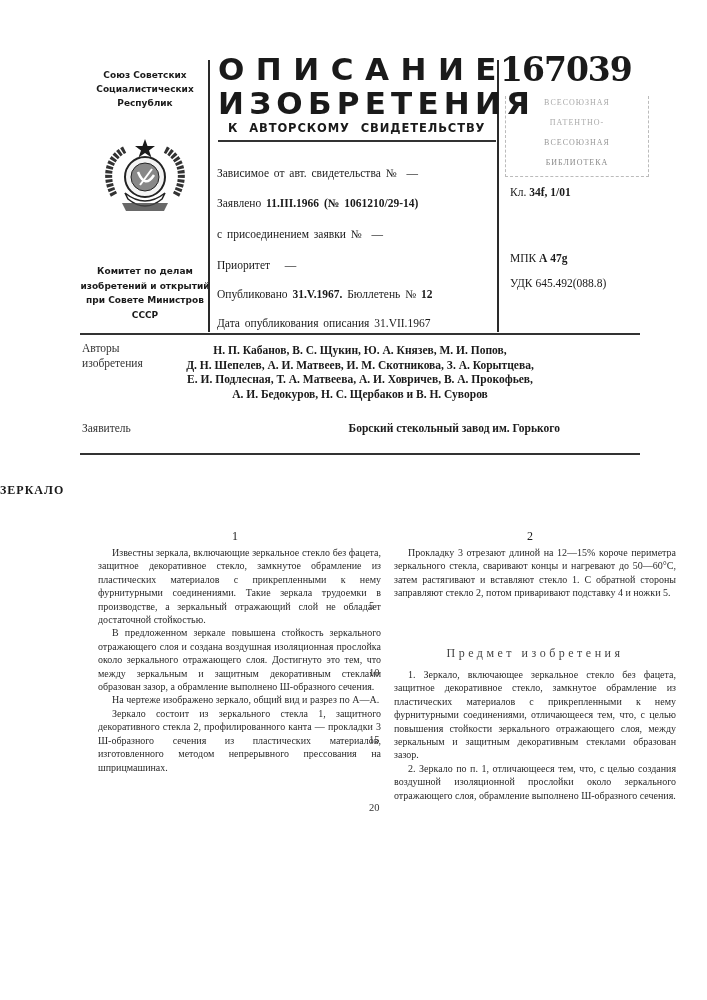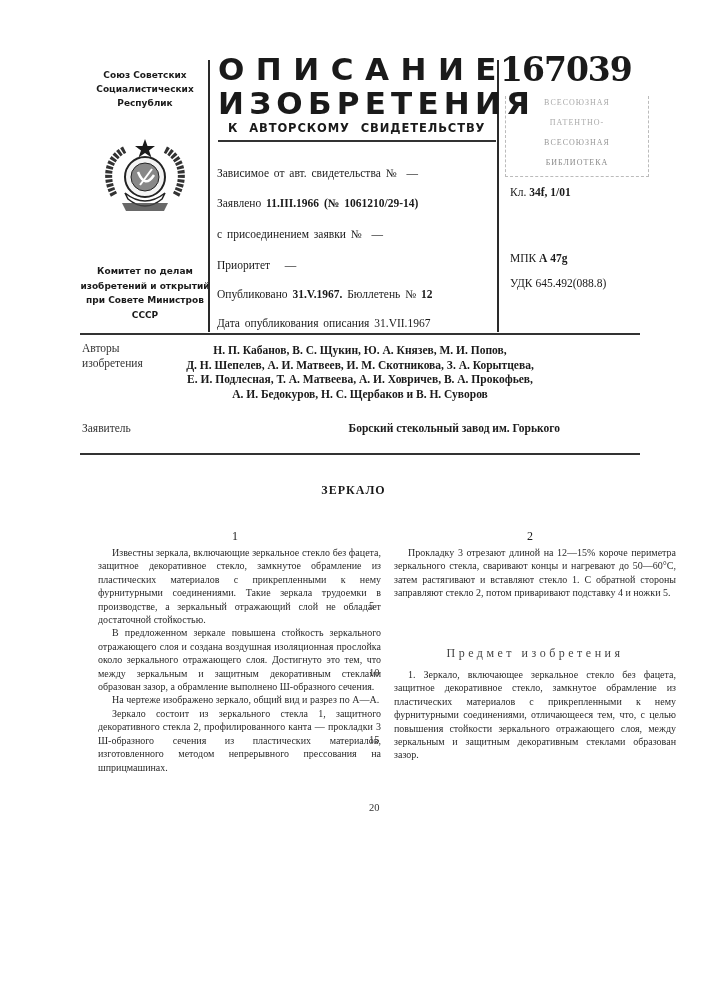--- a/index.html
+++ b/index.html
@@ -40,21 +40,21 @@
                 color: #aaa; letter-spacing: 1px; }
   .right-field { left: 510px; font-size: 11.5px; white-space: nowrap; }
 
   .hrule { left: 80px; width: 560px; height: 2px; background: #333; }
 
   
   .lbl { left: 82px; font-size: 11.5px; color: #333; }
   .authors { left: 160px; top: 343px; width: 400px; text-align: center; font-size: 11.5px; line-height: 14.5px; font-weight: bold; }
   .applicant { left: 160px; top: 422px; width: 400px; text-align: right; font-size: 11.5px; font-weight: bold; }
 
-  .doc-title { left: 0; width: 707px; top: 483px; text-align: center; font-weight: bold; font-size: 12px; letter-spacing: 1px; }
+  .doc-title { left: 0; width: 707px; top: 483px; text-align: left; font-weight: bold; font-size: 12px; letter-spacing: 1px; }
 
   .colnum { font-size: 12px; text-align: center; }
   .col { font-size: 10px; line-height: 13.4px; text-align: justify; color: #2a2a2a; }
   .col p { margin: 0; text-indent: 14px; }
   .lineno { font-size: 10.5px; color: #333; }
   .claims-title { font-size: 12px; letter-spacing: 3.5px; text-align: center; color: #444; }
 </style>
 </head>
 <body>
 
@@ -172,13 +172,14 @@
 
 <div class="abs colnum" style="left:390px;width:280px;top:529px">2</div>
 <div class="abs col" style="left:394px;top:546px;width:282px">
   <p>Прокладку 3 отрезают длиной на 12—15% короче периметра зеркального стекла, сваривают концы и нагревают до 50—60°С, затем растягивают и вставляют стекло 1. С обратной стороны заправляют стекло 2, потом приваривают подставку 4 и ножки 5.</p>
 </div>
 
 <div class="abs claims-title" style="left:394px;width:282px;top:646px">Предмет изобретения</div>
 
 <div class="abs col" style="left:394px;top:668px;width:282px">
   <p>1. Зеркало, включающее зеркальное стекло без фацета, защитное декоративное стекло, замкнутое обрамление из пластических материалов с прикрепленными к нему фурнитурными соединениями, отличающееся тем, что, с целью повышения стойкости зеркального отражающего слоя, между зеркальным и защитным декоративным стеклами образован зазор.</p>
+  <p>2. Зеркало по п. 1, отличающееся тем, что, с целью создания воздушной изоляционной прослойки около зеркального отражающего слоя, обрамление выполнено Ш-образного сечения.</p>
 </div>
 
 </body></html>

